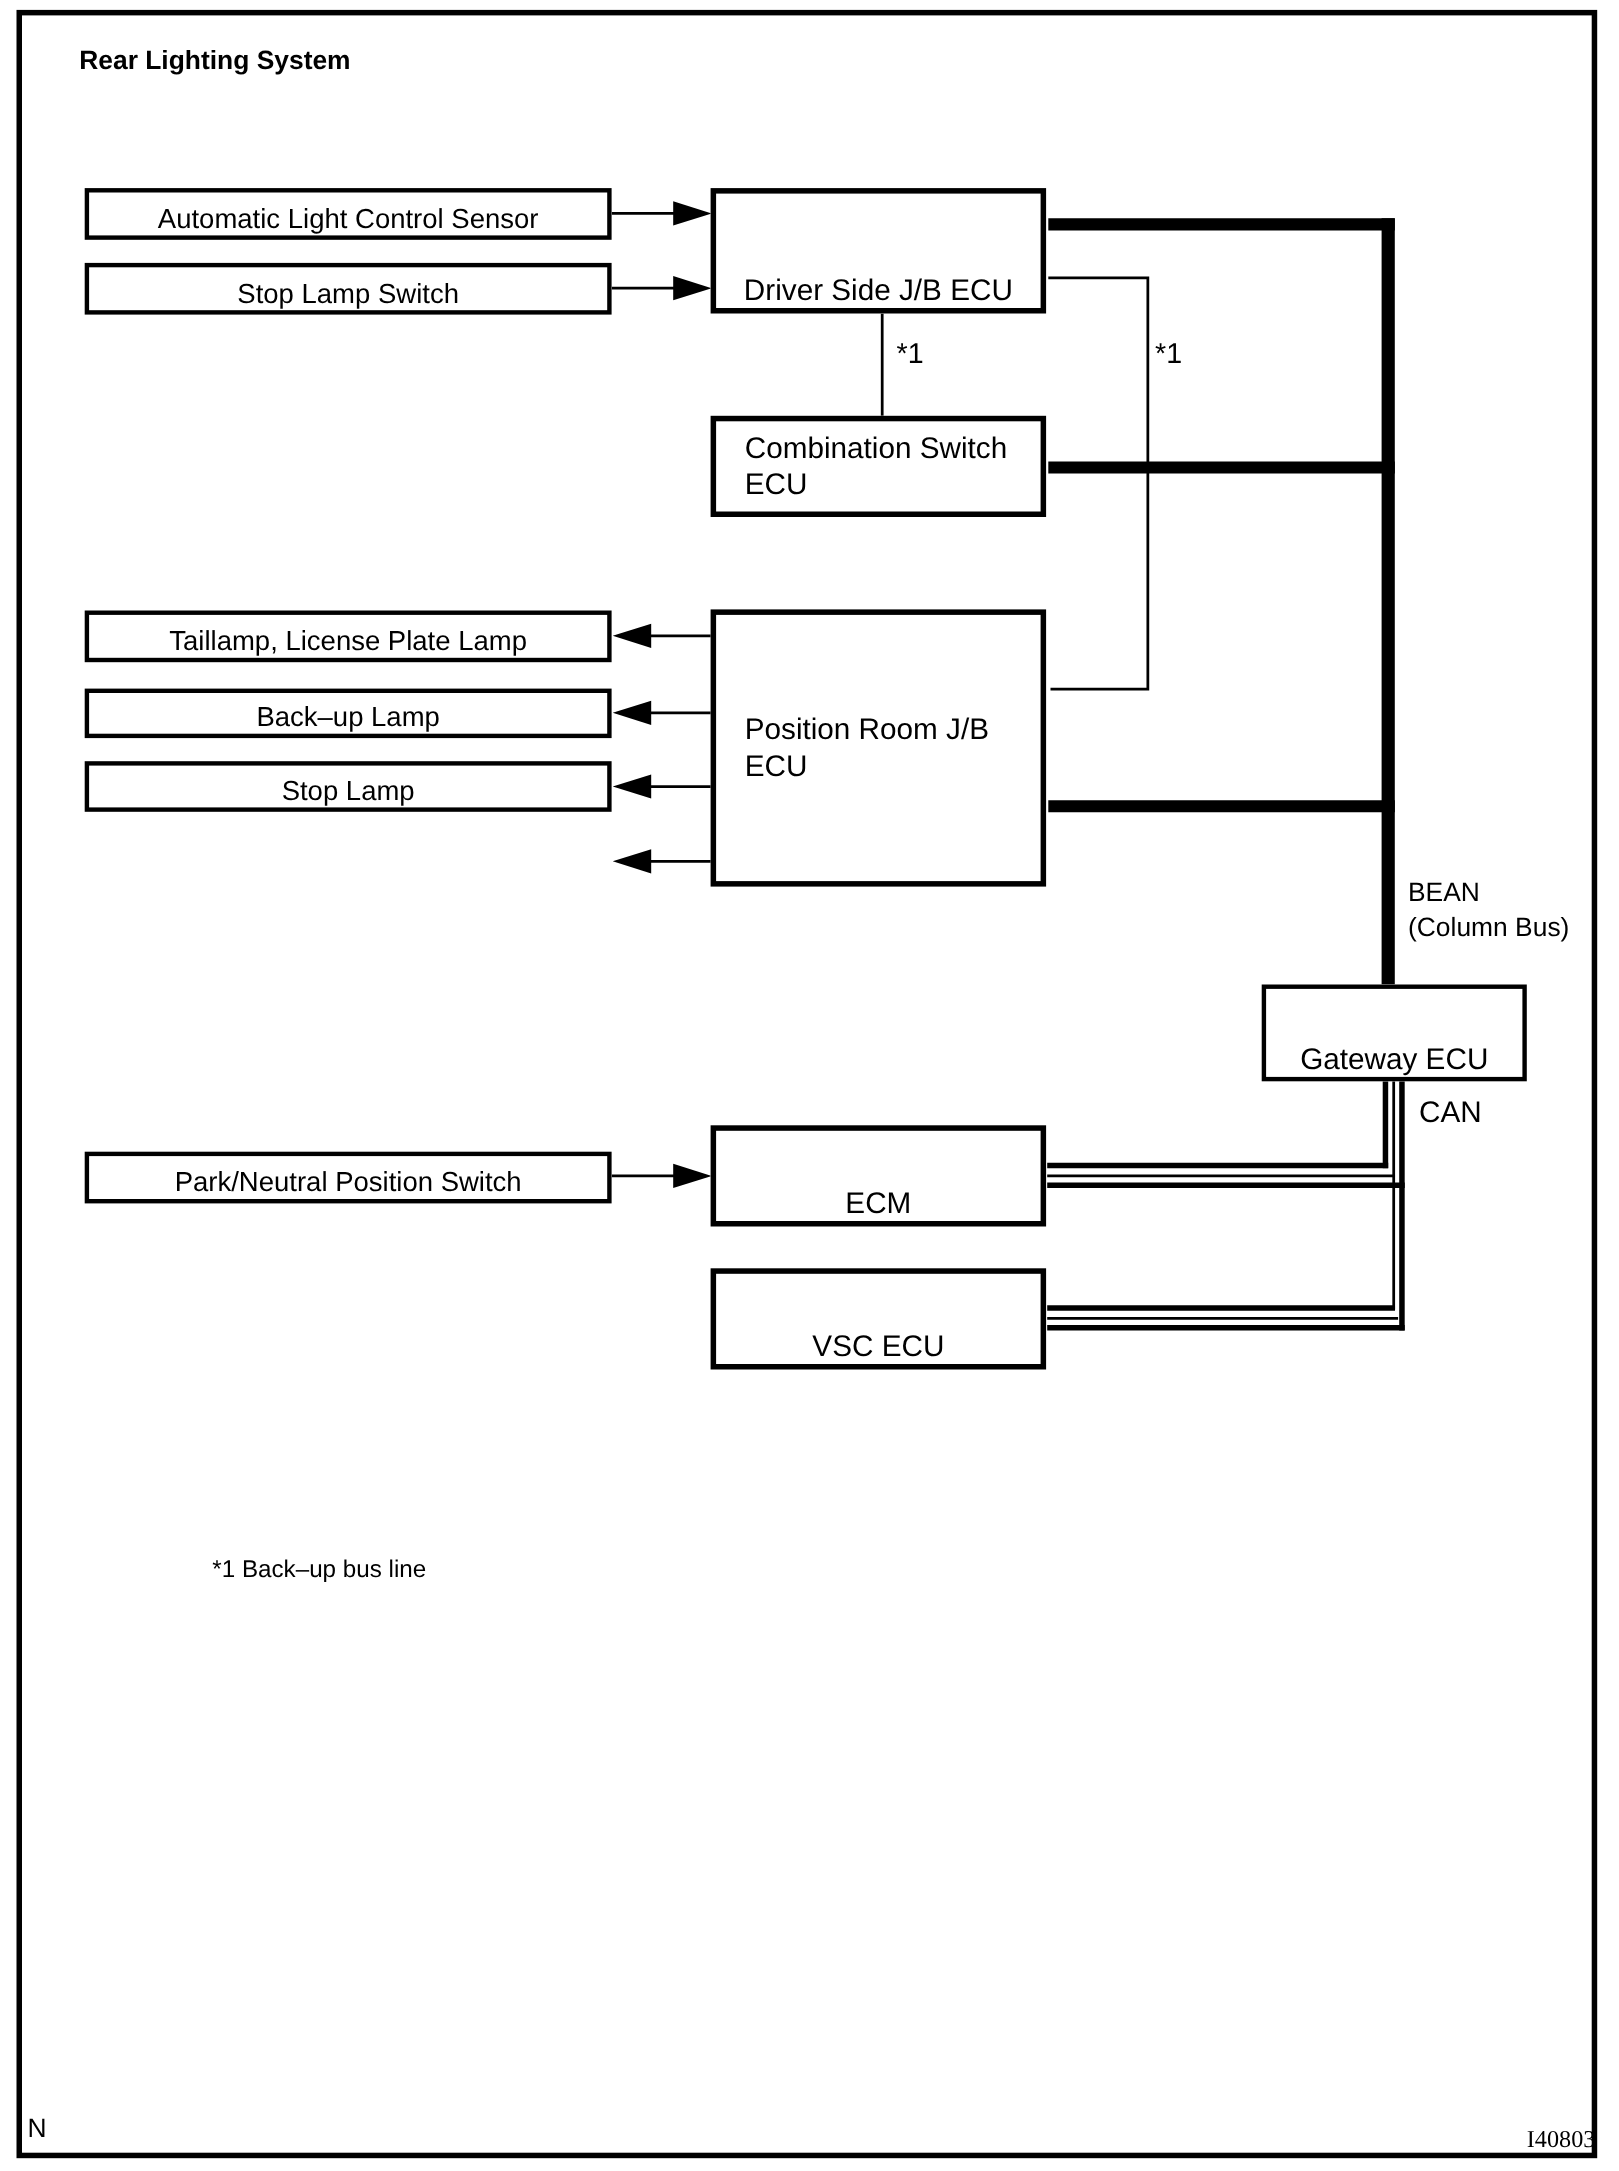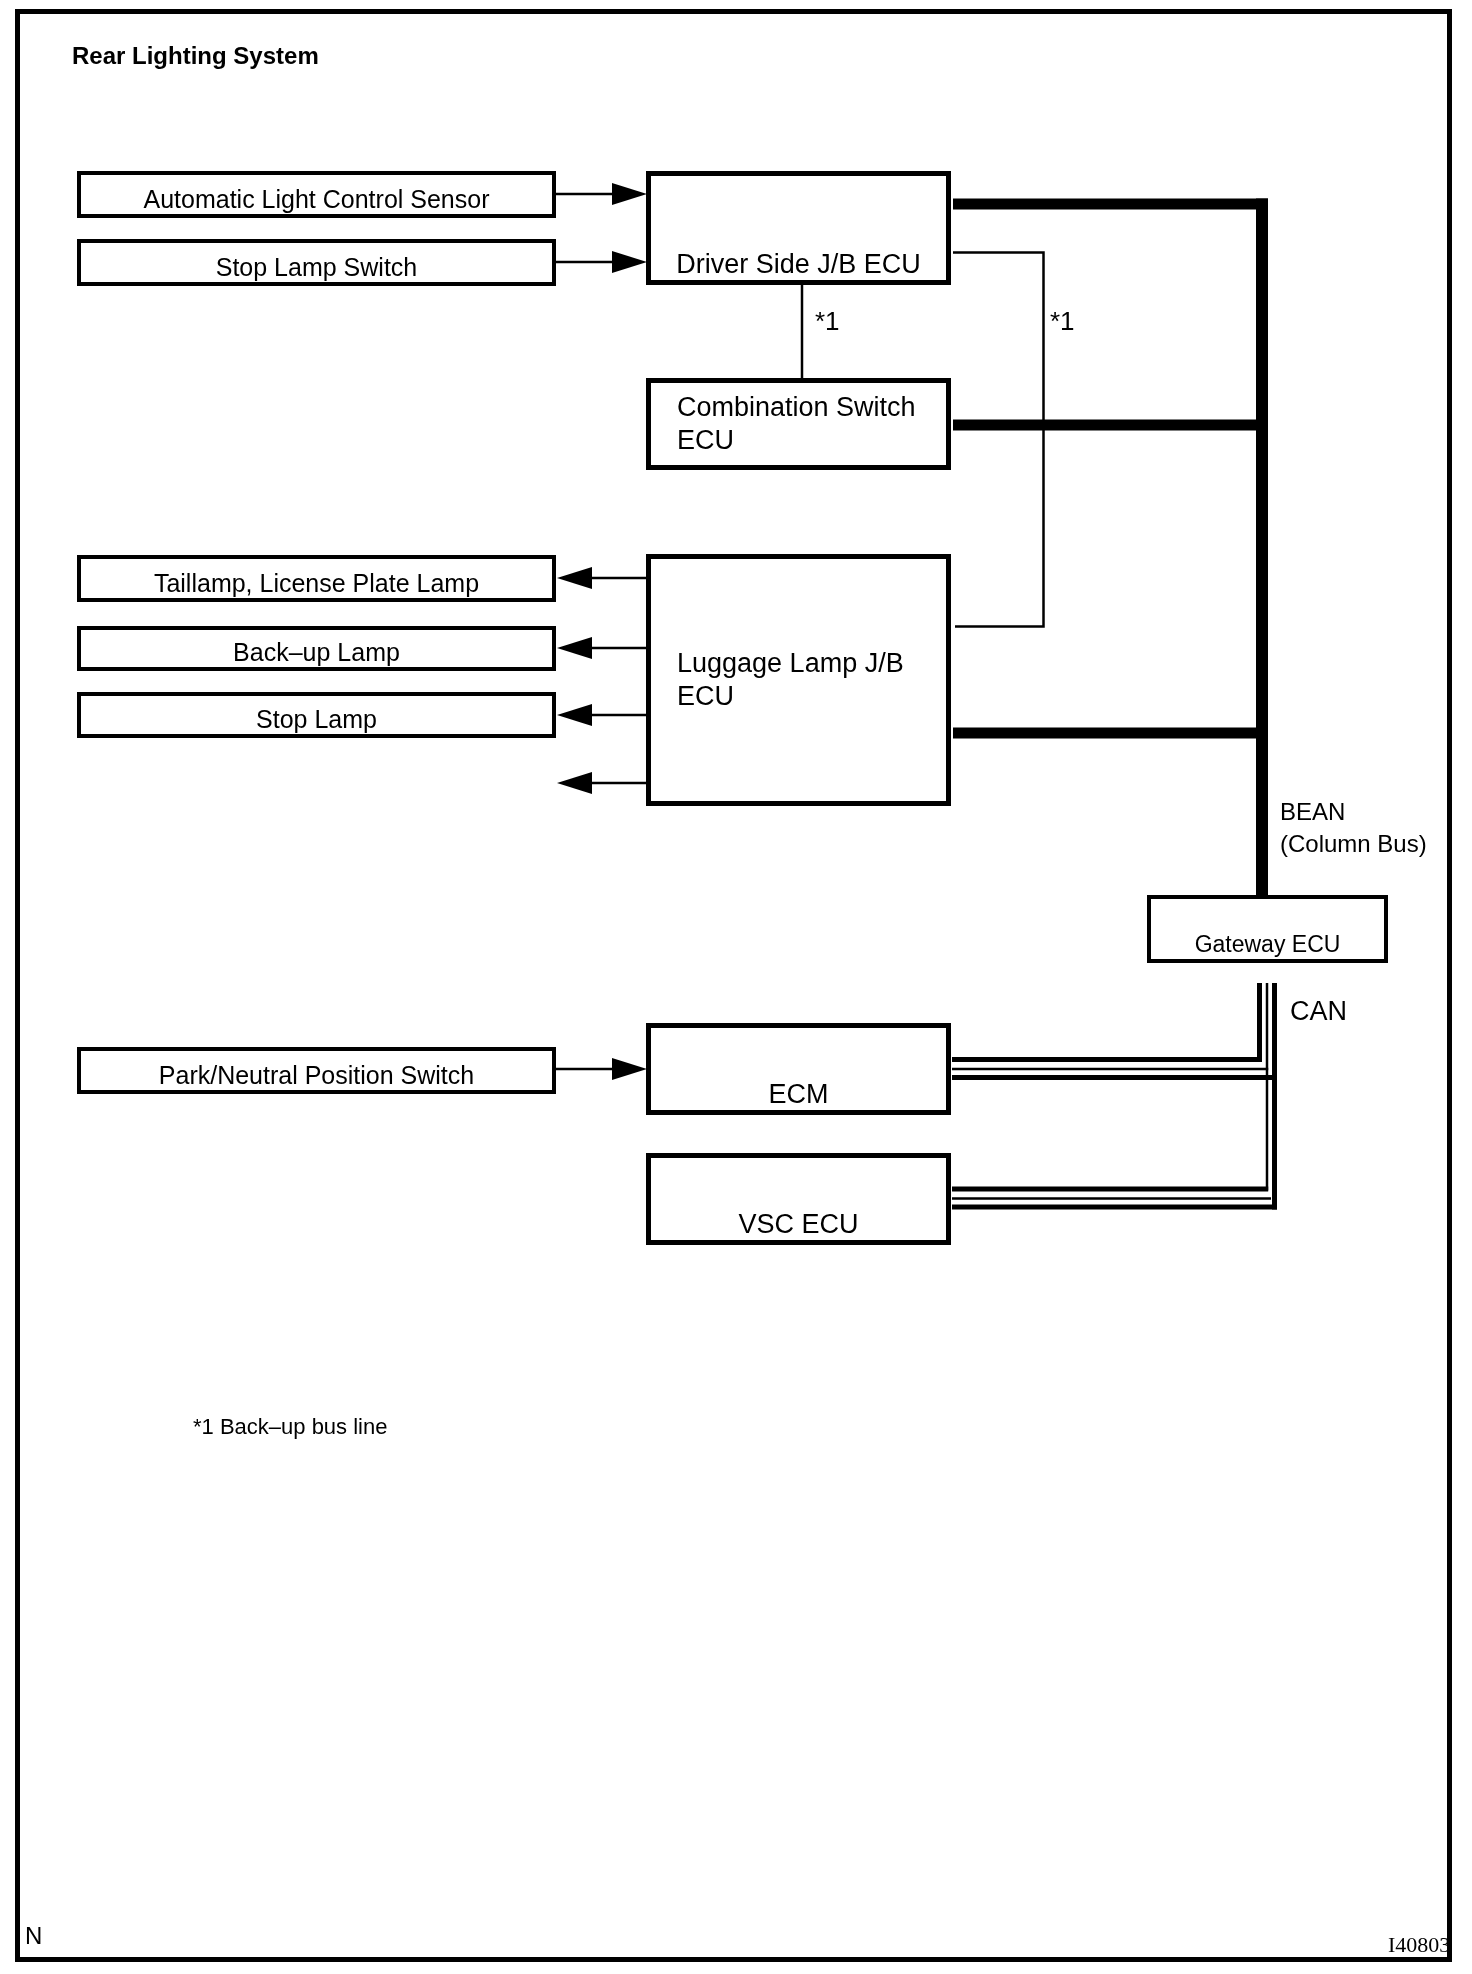--- a/index.html
+++ b/index.html
@@ -122,31 +122,31 @@
   </div>
 
   <div class="box thick-border center-col" style="top:171px;height:114px;">
     <span>Driver Side J/B ECU</span>
   </div>
   <div class="box thick-border center-col two-line" style="top:378px;height:92px;">
     <span>Combination Switch</span>
     <span>ECU</span>
   </div>
   <div class="box thick-border center-col two-line" style="top:554px;height:252px;">
-    <span>Luggage Lamp J/B</span>
+    <span>Position Room J/B</span>
     <span>ECU</span>
   </div>
   <div class="box thick-border center-col" style="top:1023px;height:92px;">
     <span>ECM</span>
   </div>
   <div class="box thick-border center-col" style="top:1153px;height:92px;">
     <span>VSC ECU</span>
   </div>
 
-  <div class="box thin-border" style="left:1147px;width:241px;top:895px;height:68px;font-size:23px;">
+  <div class="box thin-border" style="left:1147px;width:241px;top:895px;height:88px;font-size:27px;">
     <span>Gateway ECU</span>
   </div>
 
   <div class="floating-label" style="left:815px;top:306px;font-size:26px;">*1</div>
   <div class="floating-label" style="left:1050px;top:306px;font-size:26px;">*1</div>
 
   <div class="floating-label" style="left:1280px;top:796px;font-size:24px;line-height:32px;">
     <div>BEAN</div>
     <div>(Column Bus)</div>
   </div>

